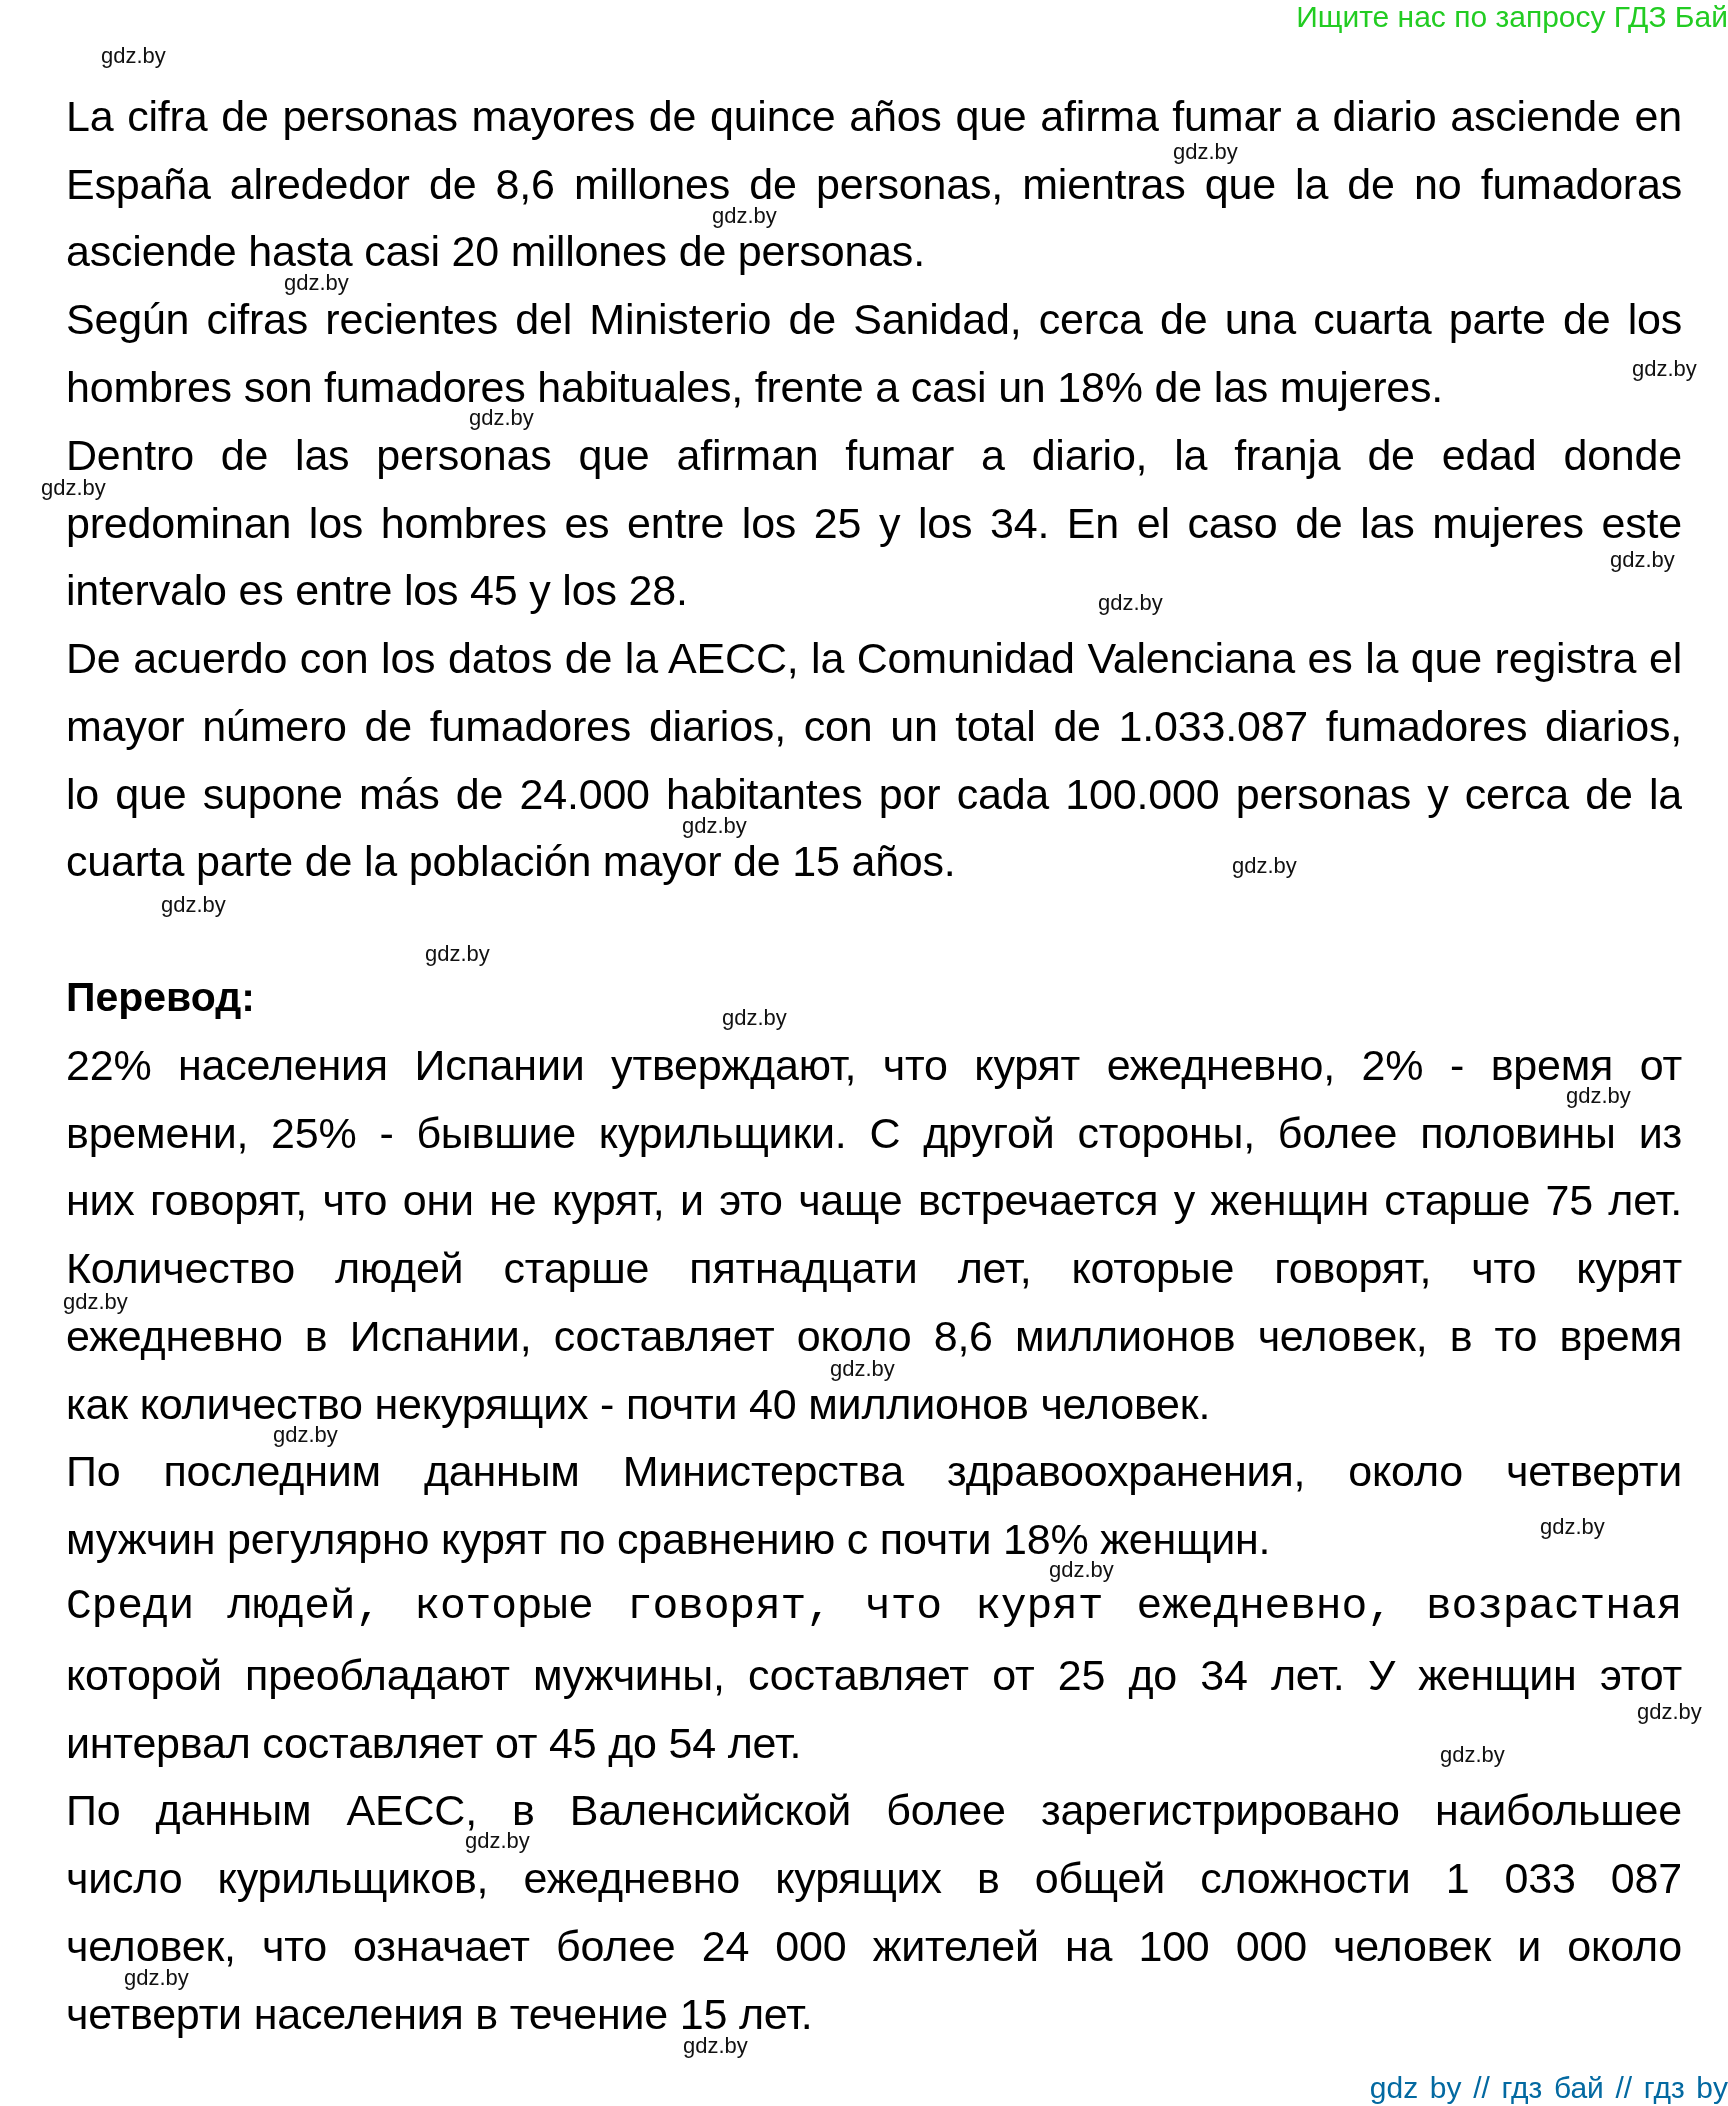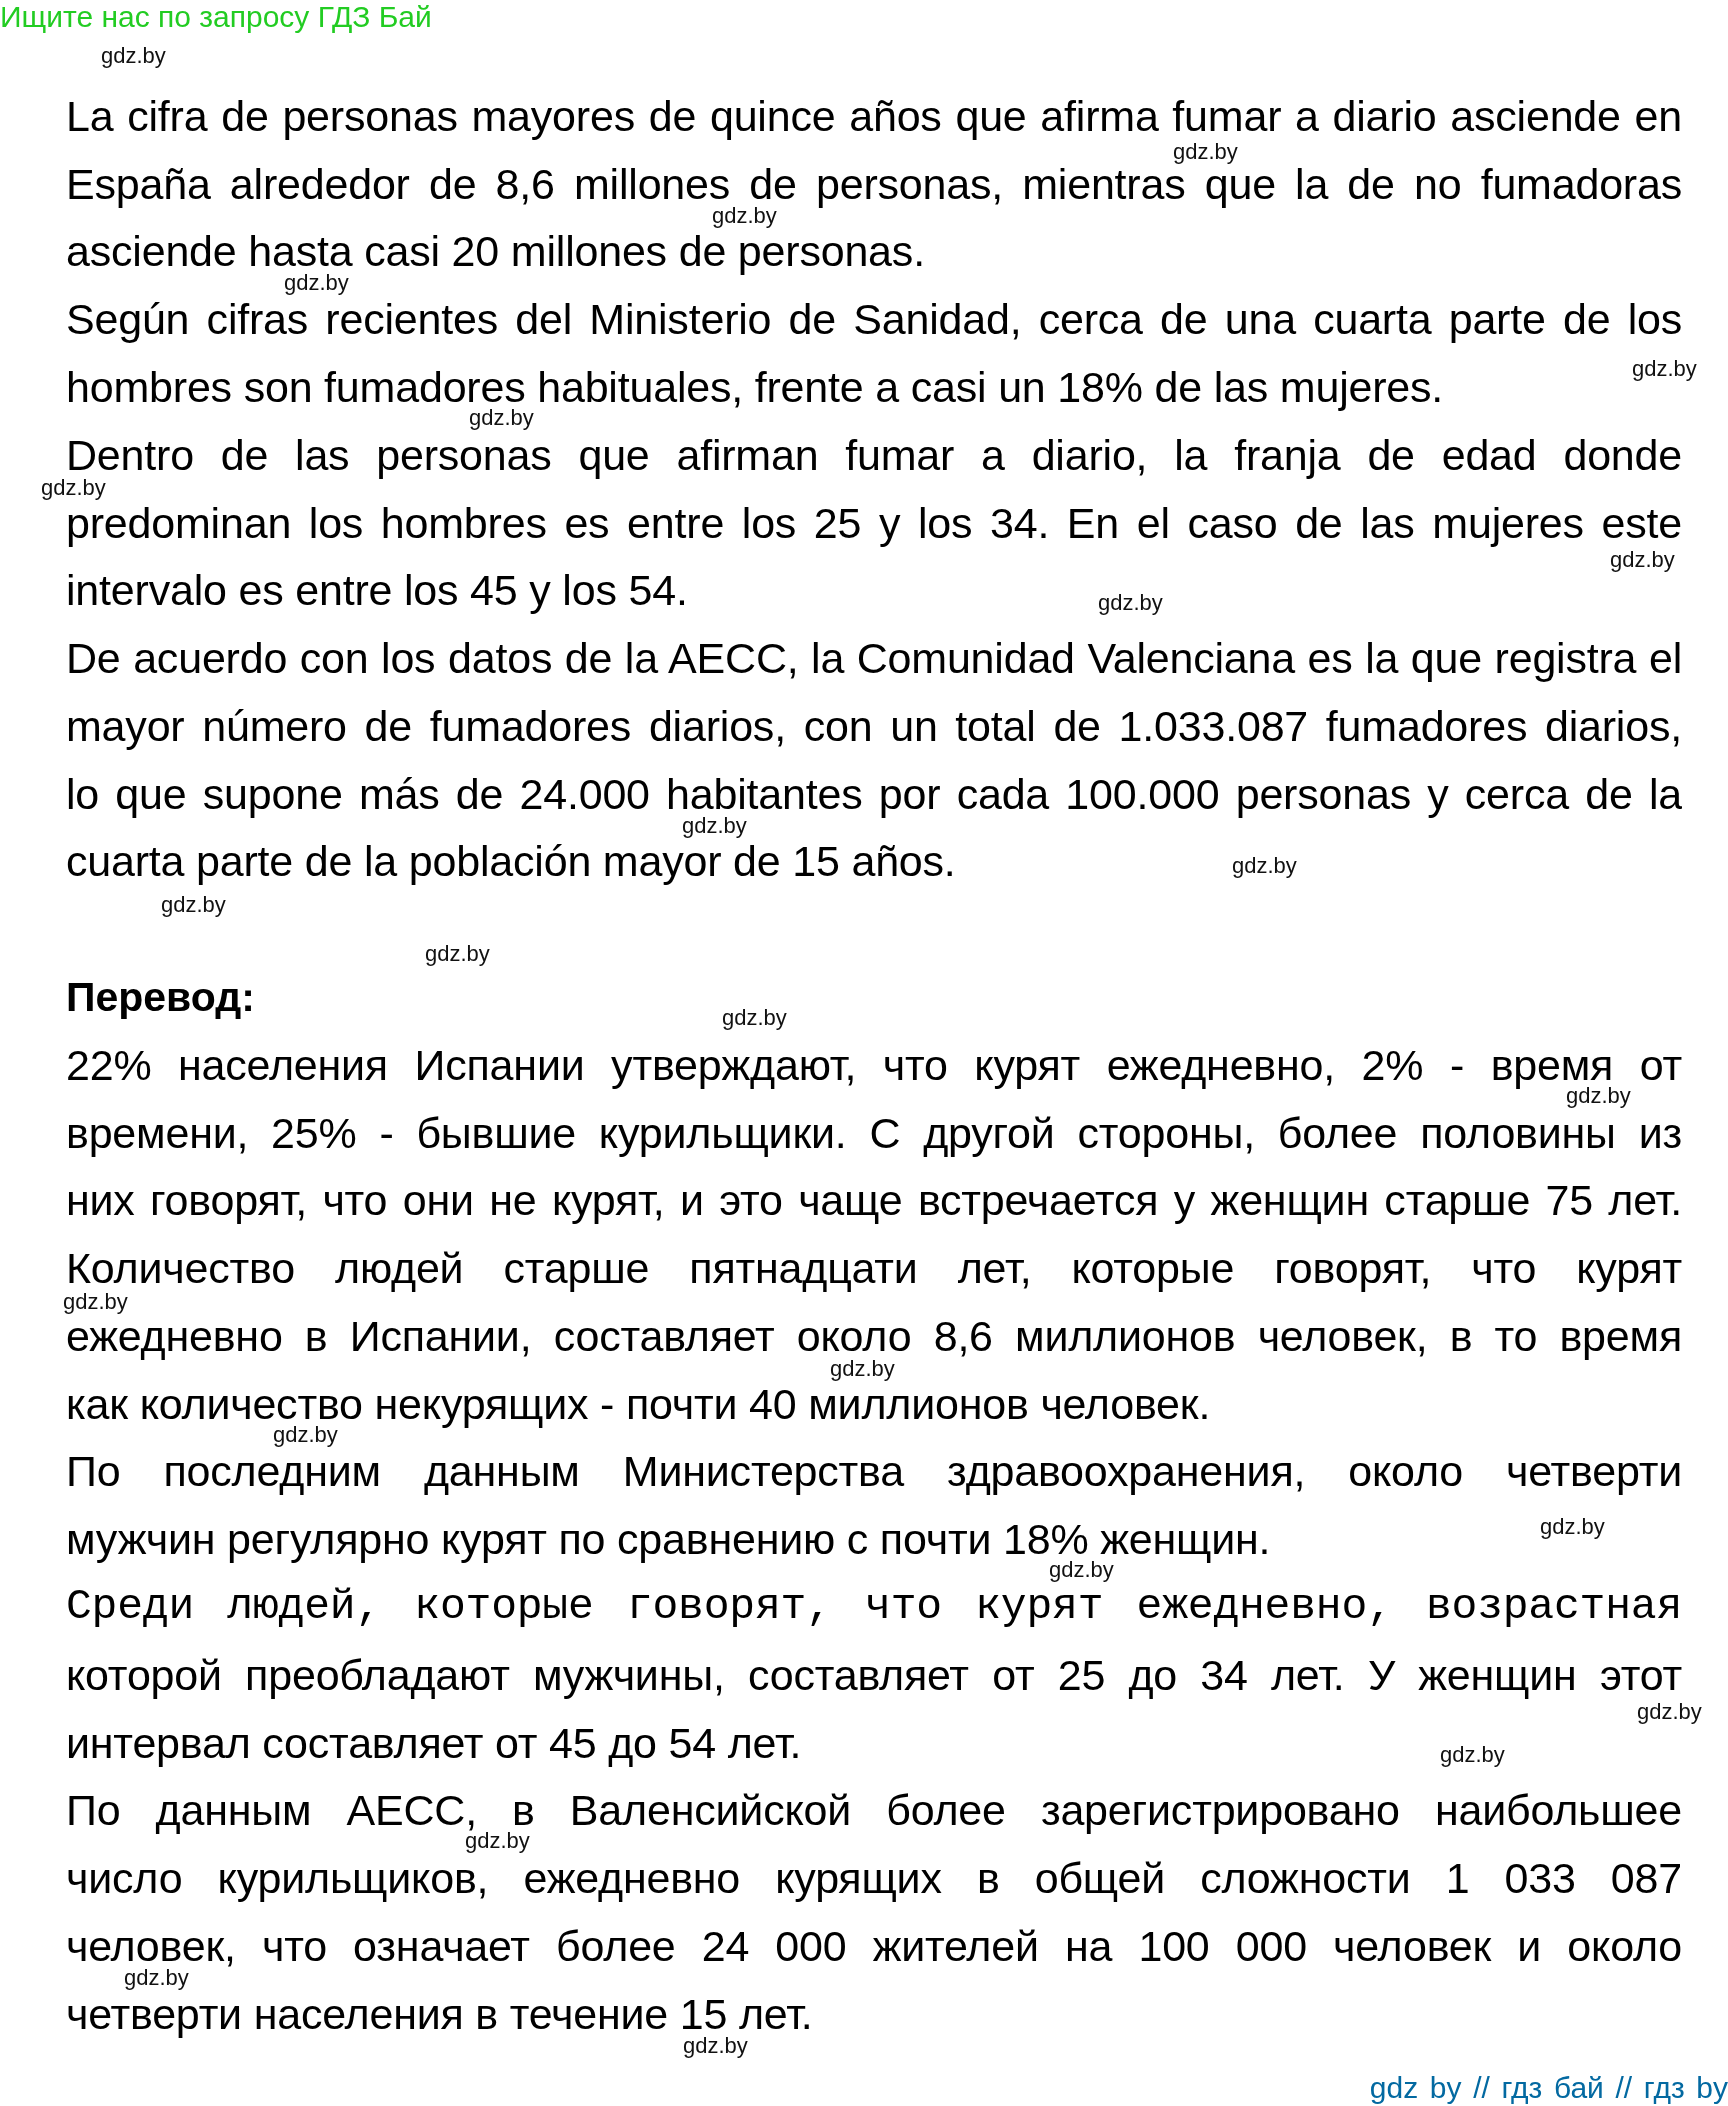--- a/index.html
+++ b/index.html
@@ -1,18 +1,18 @@
 <!DOCTYPE html>
 <html style="font-size:13.2px"><head>
 <meta charset="utf-8">
 <style>
   html, body { margin:0; padding:0; background:#ffffff; }
   body { width:1728px; height:2107px; position:relative; overflow:hidden;
          font-family:"Liberation Sans", "DejaVu Sans", sans-serif; color:#000; }
-  .header { position:absolute; left:0; top:0; width:1728px; text-align:left;
+  .header { position:absolute; left:0; top:0; width:1728px; text-align:right;
             font-size:30px; line-height:33px; color:#22cc22; }
   .line { position:absolute; left:66px; width:1616px; font-size:43px; line-height:50px;
           white-space:nowrap; letter-spacing:-0.2px; }
   .line.j { text-align:justify; text-align-last:justify; white-space:normal; height:50px; overflow:hidden; }
   .title { position:absolute; left:66px; font-size:41px; line-height:50px; font-weight:bold; }
   .wm { position:absolute; font-size:22px; line-height:25px; color:#111; }
   .footer { position:absolute; left:0; width:1728px; top:2071px; text-align:right;
             font-size:30px; line-height:33px; color:#0369a1; word-spacing:3.3px; }
 </style>
 </head>
@@ -21,21 +21,21 @@
 <div class="header" style="top:0px;">Ищите нас по запросу ГДЗ Бай</div>
 
 <div>
   <div class="line j" style="top:91px;">La cifra de personas mayores de quince años que afirma fumar a diario asciende en</div>
   <div class="line j" style="top:159px;">España alrededor de 8,6 millones de personas, mientras que la de no fumadoras</div>
   <div class="line" style="top:226px;">asciende hasta casi 20 millones de personas.</div>
   <div class="line j" style="top:294px;">Según cifras recientes del Ministerio de Sanidad, cerca de una cuarta parte de los</div>
   <div class="line" style="top:362px;">hombres son fumadores habituales, frente a casi un 18% de las mujeres.</div>
   <div class="line j" style="top:430px;">Dentro de las personas que afirman fumar a diario, la franja de edad donde</div>
   <div class="line j" style="top:498px;">predominan los hombres es entre los 25 y los 34. En el caso de las mujeres este</div>
-  <div class="line" style="top:565px;">intervalo es entre los 45 y los 54.</div>
+  <div class="line" style="top:565px;">intervalo es entre los 45 y los 28.</div>
   <div class="line j" style="top:633px;">De acuerdo con los datos de la AECC, la Comunidad Valenciana es la que registra el</div>
   <div class="line j" style="top:701px;">mayor número de fumadores diarios, con un total de 1.033.087 fumadores diarios,</div>
   <div class="line j" style="top:769px;">lo que supone más de 24.000 habitantes por cada 100.000 personas y cerca de la</div>
   <div class="line" style="top:836px;">cuarta parte de la población mayor de 15 años.</div>
 </div>
 
 <div class="title" style="top:972px;">Перевод:</div>
 
 <div>
   <div class="line j" style="top:1040px;">22% населения Испании утверждают, что курят ежедневно, 2% - время от</div>

